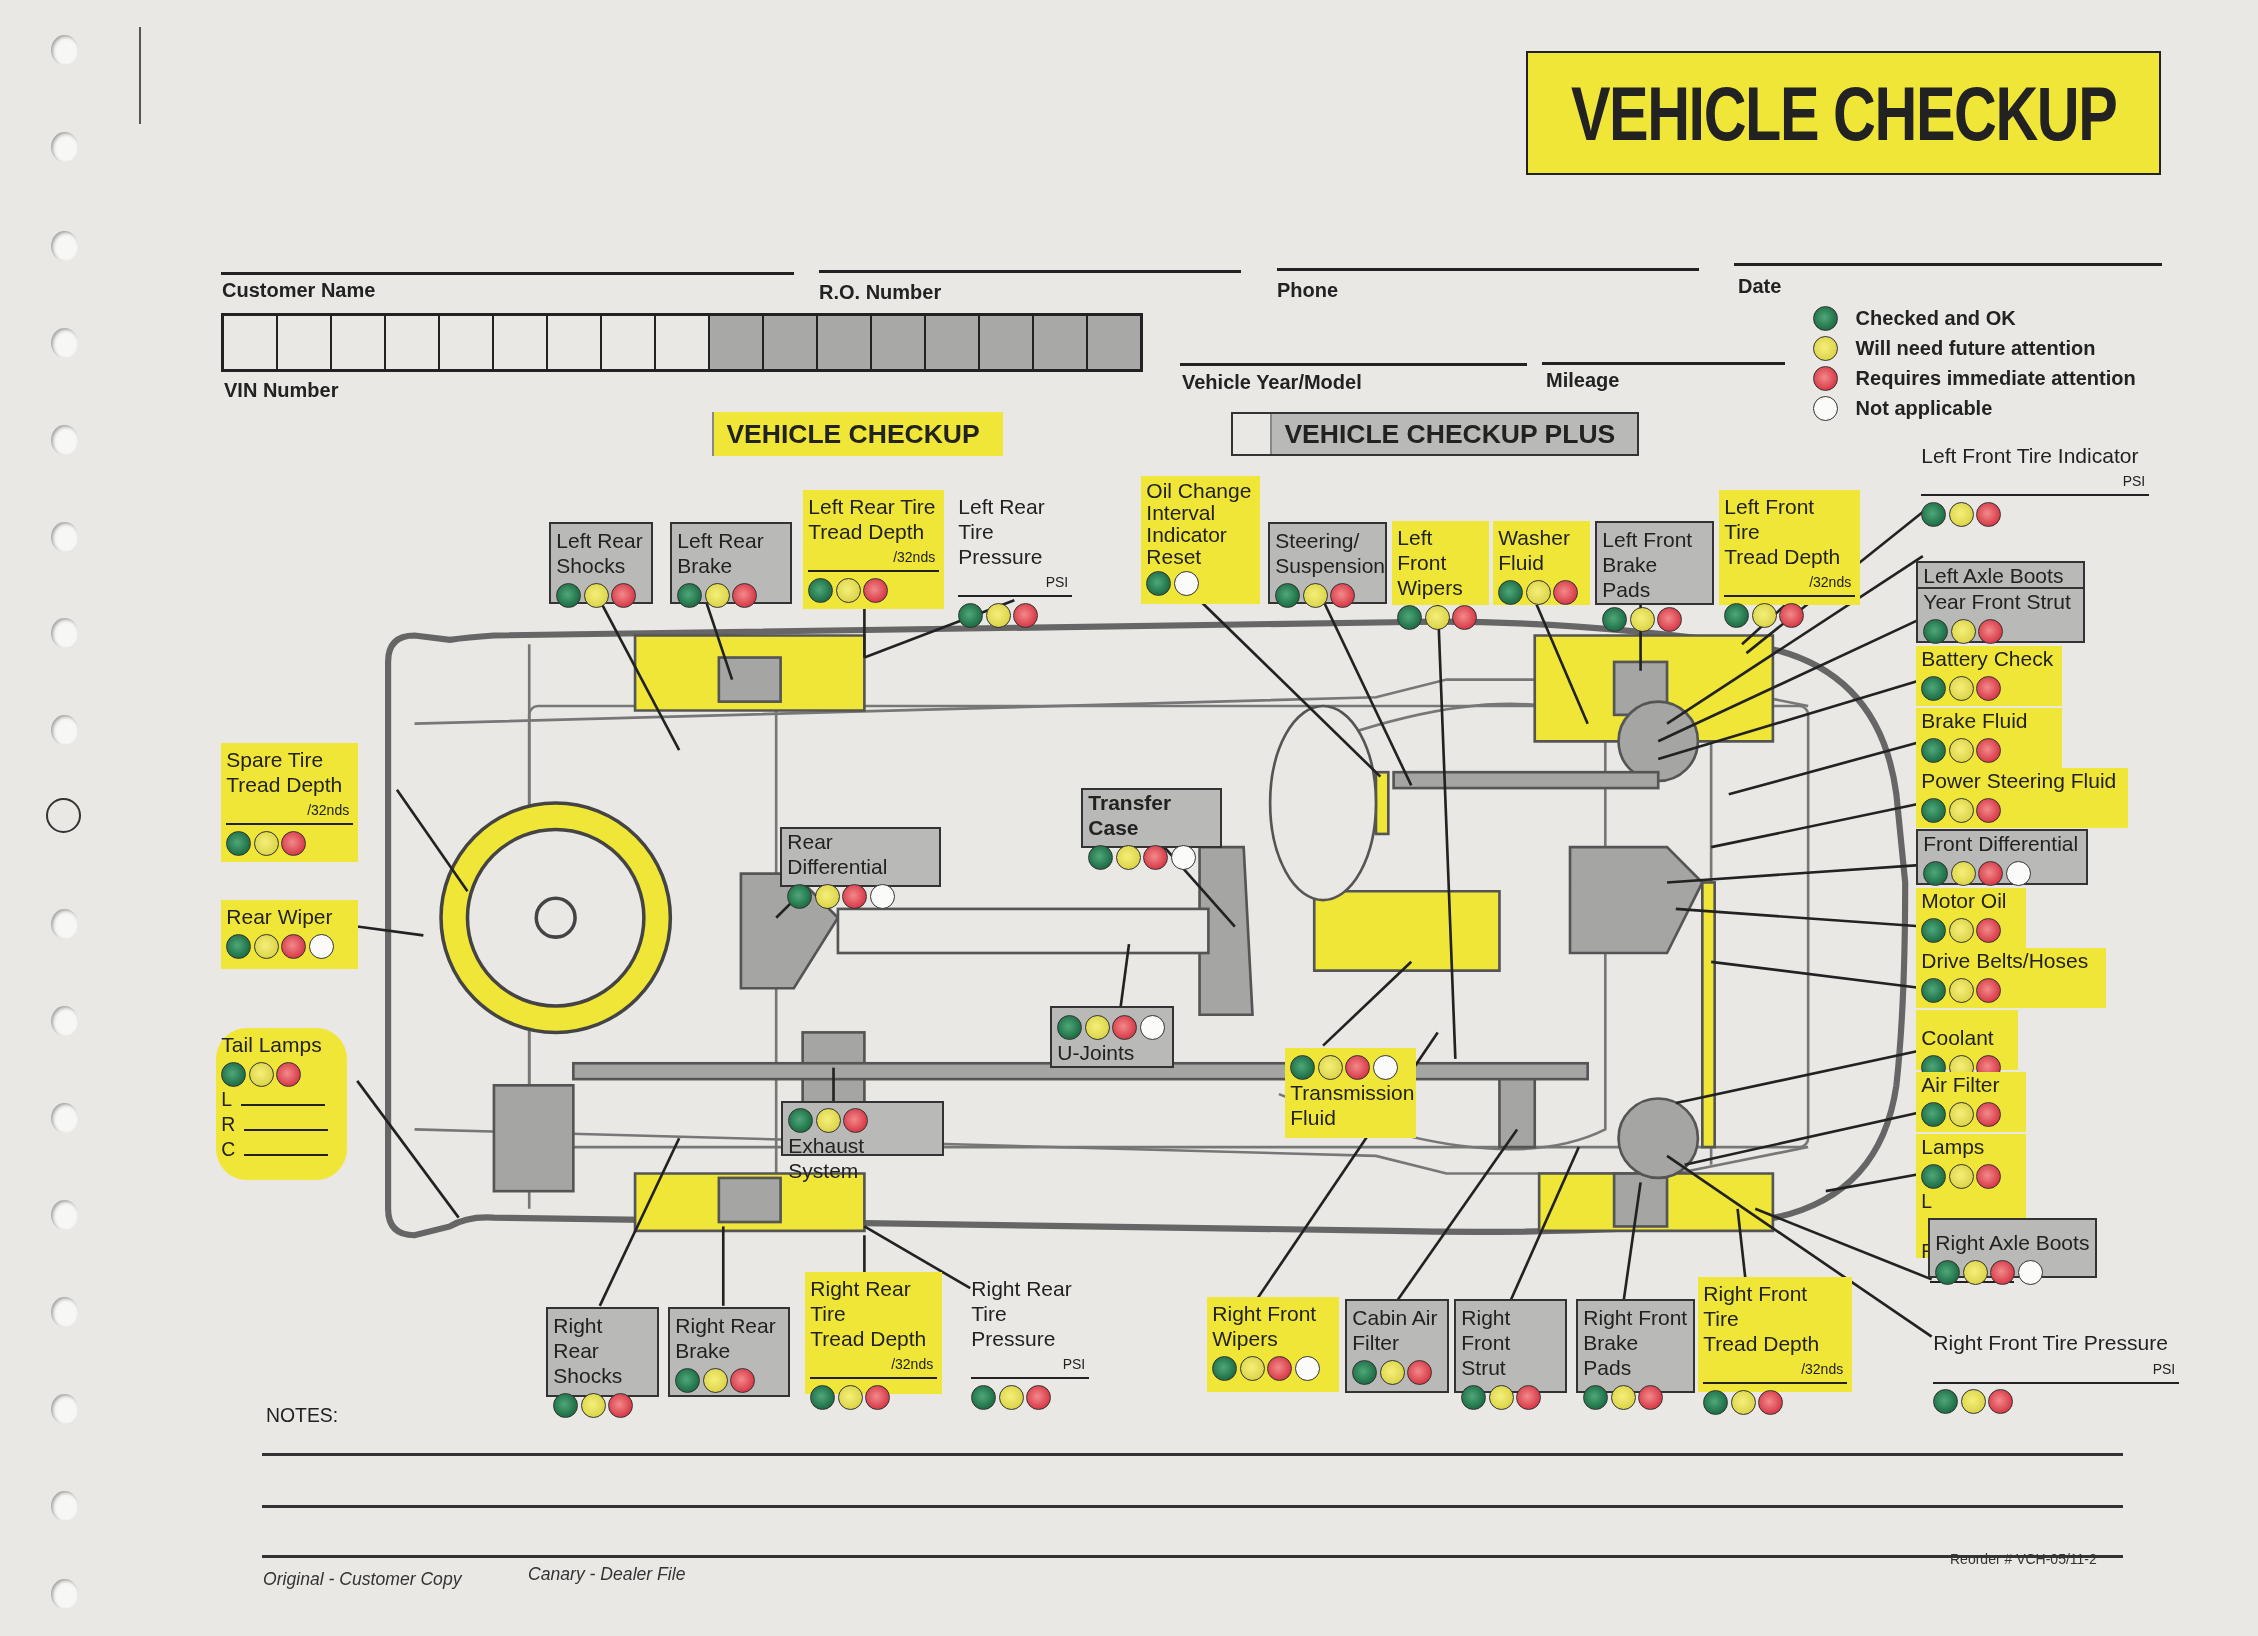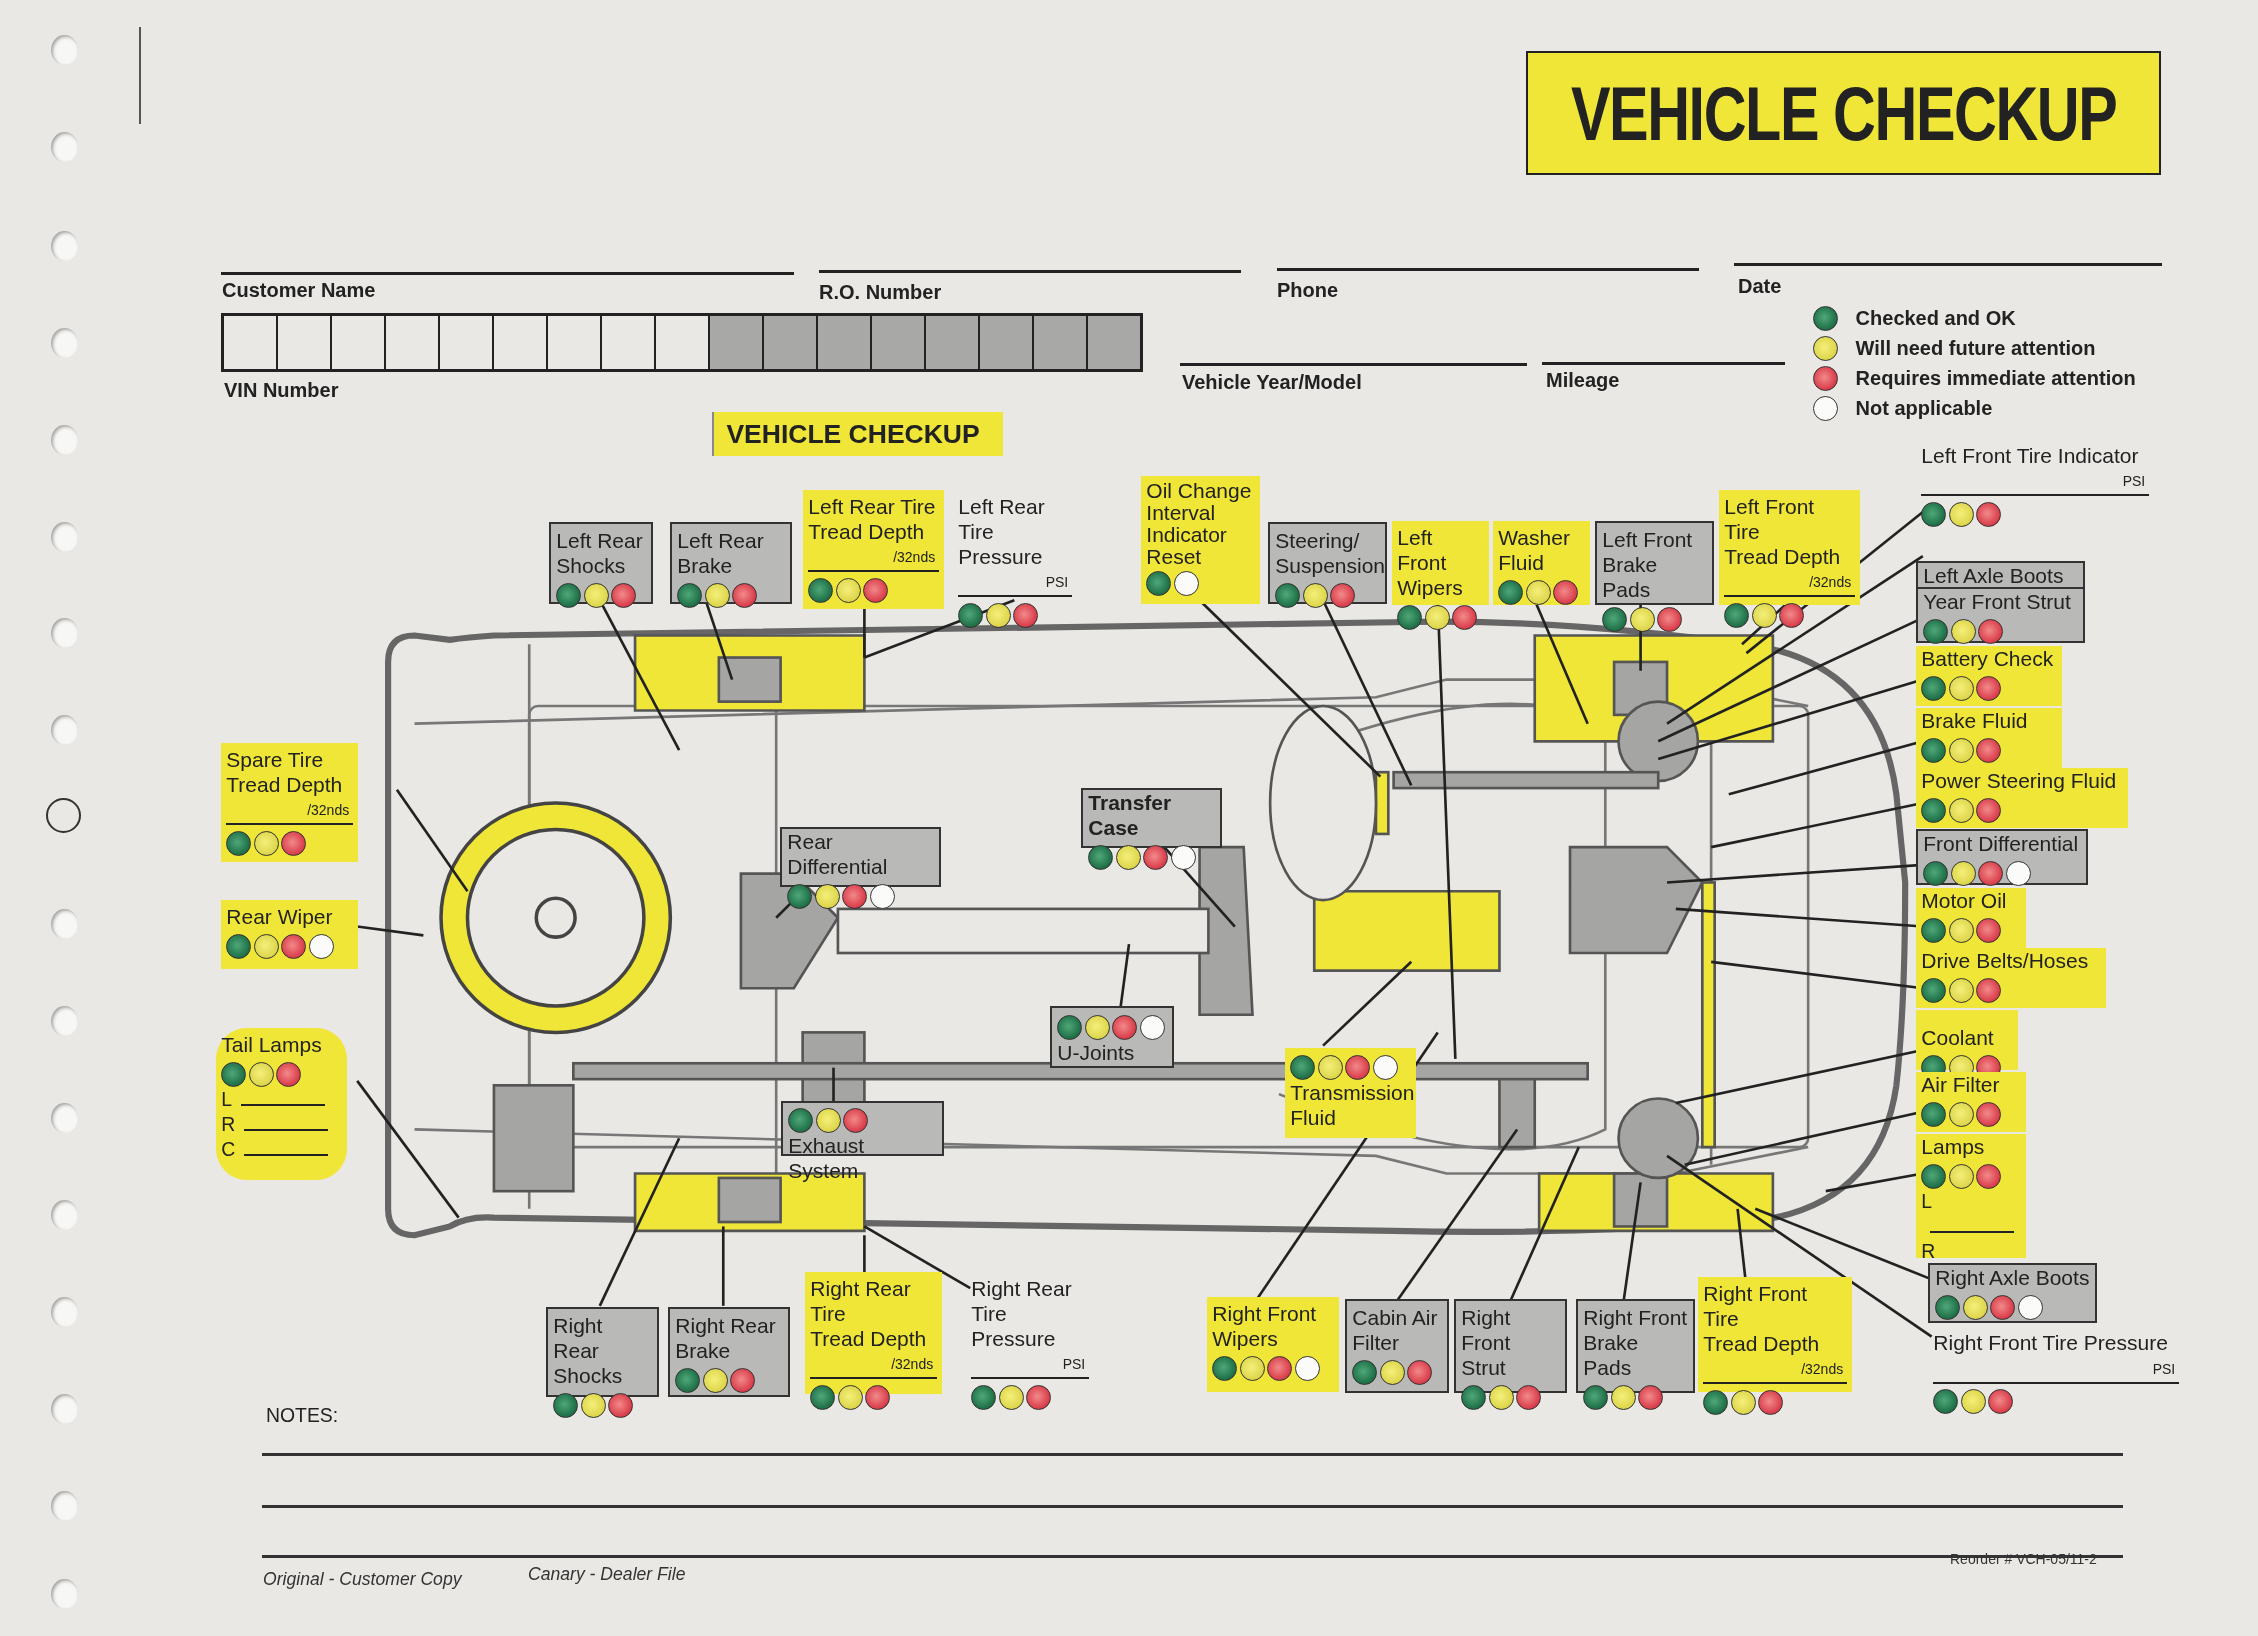--- a/index.html
+++ b/index.html
@@ -118,20 +118,24 @@
     <div class="legend-row">
         <span class="dot w"></span>
         <span class="t">Not applicable</span>
       </div>
   </div>
 
   <div class="pkg" style="left:675px;top:412px;width:328px;background:#f0e637;">
       <div class="chk"></div>
       <span>VEHICLE CHECKUP</span>
     </div>
+  <div class="pkg" style="left:1231px;top:412px;width:408px;background:#b9b9b7;border:2.6px solid #333;">
+      <div class="chk"></div>
+      <span>VEHICLE CHECKUP PLUS</span>
+    </div>
 
   <svg class="car" width="2258" height="1637" viewBox="0 0 2560 1855">
     <g fill="none" stroke="#666" stroke-width="7">
       <path d="M560,720 L1580,705 Q1760,700 1980,730 Q2130,750 2150,900 L2160,1000 Q2160,1140 2150,1230 Q2130,1370 1980,1385 Q1760,1400 1580,1395 L560,1380 Q530,1378 510,1390 L470,1400 Q440,1400 440,1370 L440,750 Q440,720 470,720 L510,725 Q530,722 560,720 Z"></path>
     </g>
     <g fill="none" stroke="#777" stroke-width="3">
       <path d="M470,820 L1560,790 L1640,770 L1900,770 L2050,800"></path>
       <path d="M470,1280 L1560,1310 L1640,1330 L1900,1330 L2050,1300"></path>
       <rect x="600" y="800" width="1450" height="500" rx="10"></rect>
       <line x1="600" y1="730" x2="600" y2="1370"></line>
@@ -318,21 +322,21 @@
   <div class="box ye" style="left:1916px;top:1072px;width:110px;height:60px;padding-top:0;">
       <div class="lbl">Air Filter</div>
       <div class="dots"><span class="dot g"></span><span class="dot y"></span><span class="dot r"></span></div>
     </div>
   <div class="box ye" style="left:1916px;top:1134px;width:110px;height:124px;padding-top:0;">
       <div class="lbl">Lamps</div>
       <div class="dots"><span class="dot g"></span><span class="dot y"></span><span class="dot r"></span></div>
       <div class="lr"><span>L</span><span class="u"></span></div>
       <div class="lr"><span>R</span><span class="u"></span></div>
     </div>
-  <div class="box gr" style="left:1928px;top:1263px;width:169px;height:60px;padding-top:0;">
+  <div class="box gr" style="left:1928px;top:1218px;width:169px;height:60px;padding-top:10px;">
       <div class="lbl">Right Axle Boots</div>
       <div class="dots"><span class="dot g"></span><span class="dot y"></span><span class="dot r"></span><span class="dot w"></span></div>
     </div>
   <div class="box pl" style="left:1928px;top:1330px;width:256px;height:88px;padding-top:0;">
       <div class="lbl">Right Front Tire Pressure</div>
       <div class="unit">PSI</div>
       <div class="dots"><span class="dot g"></span><span class="dot y"></span><span class="dot r"></span></div>
     </div>
 
   <div class="box ye" style="left:1207px;top:1297px;width:132px;height:95px;">

